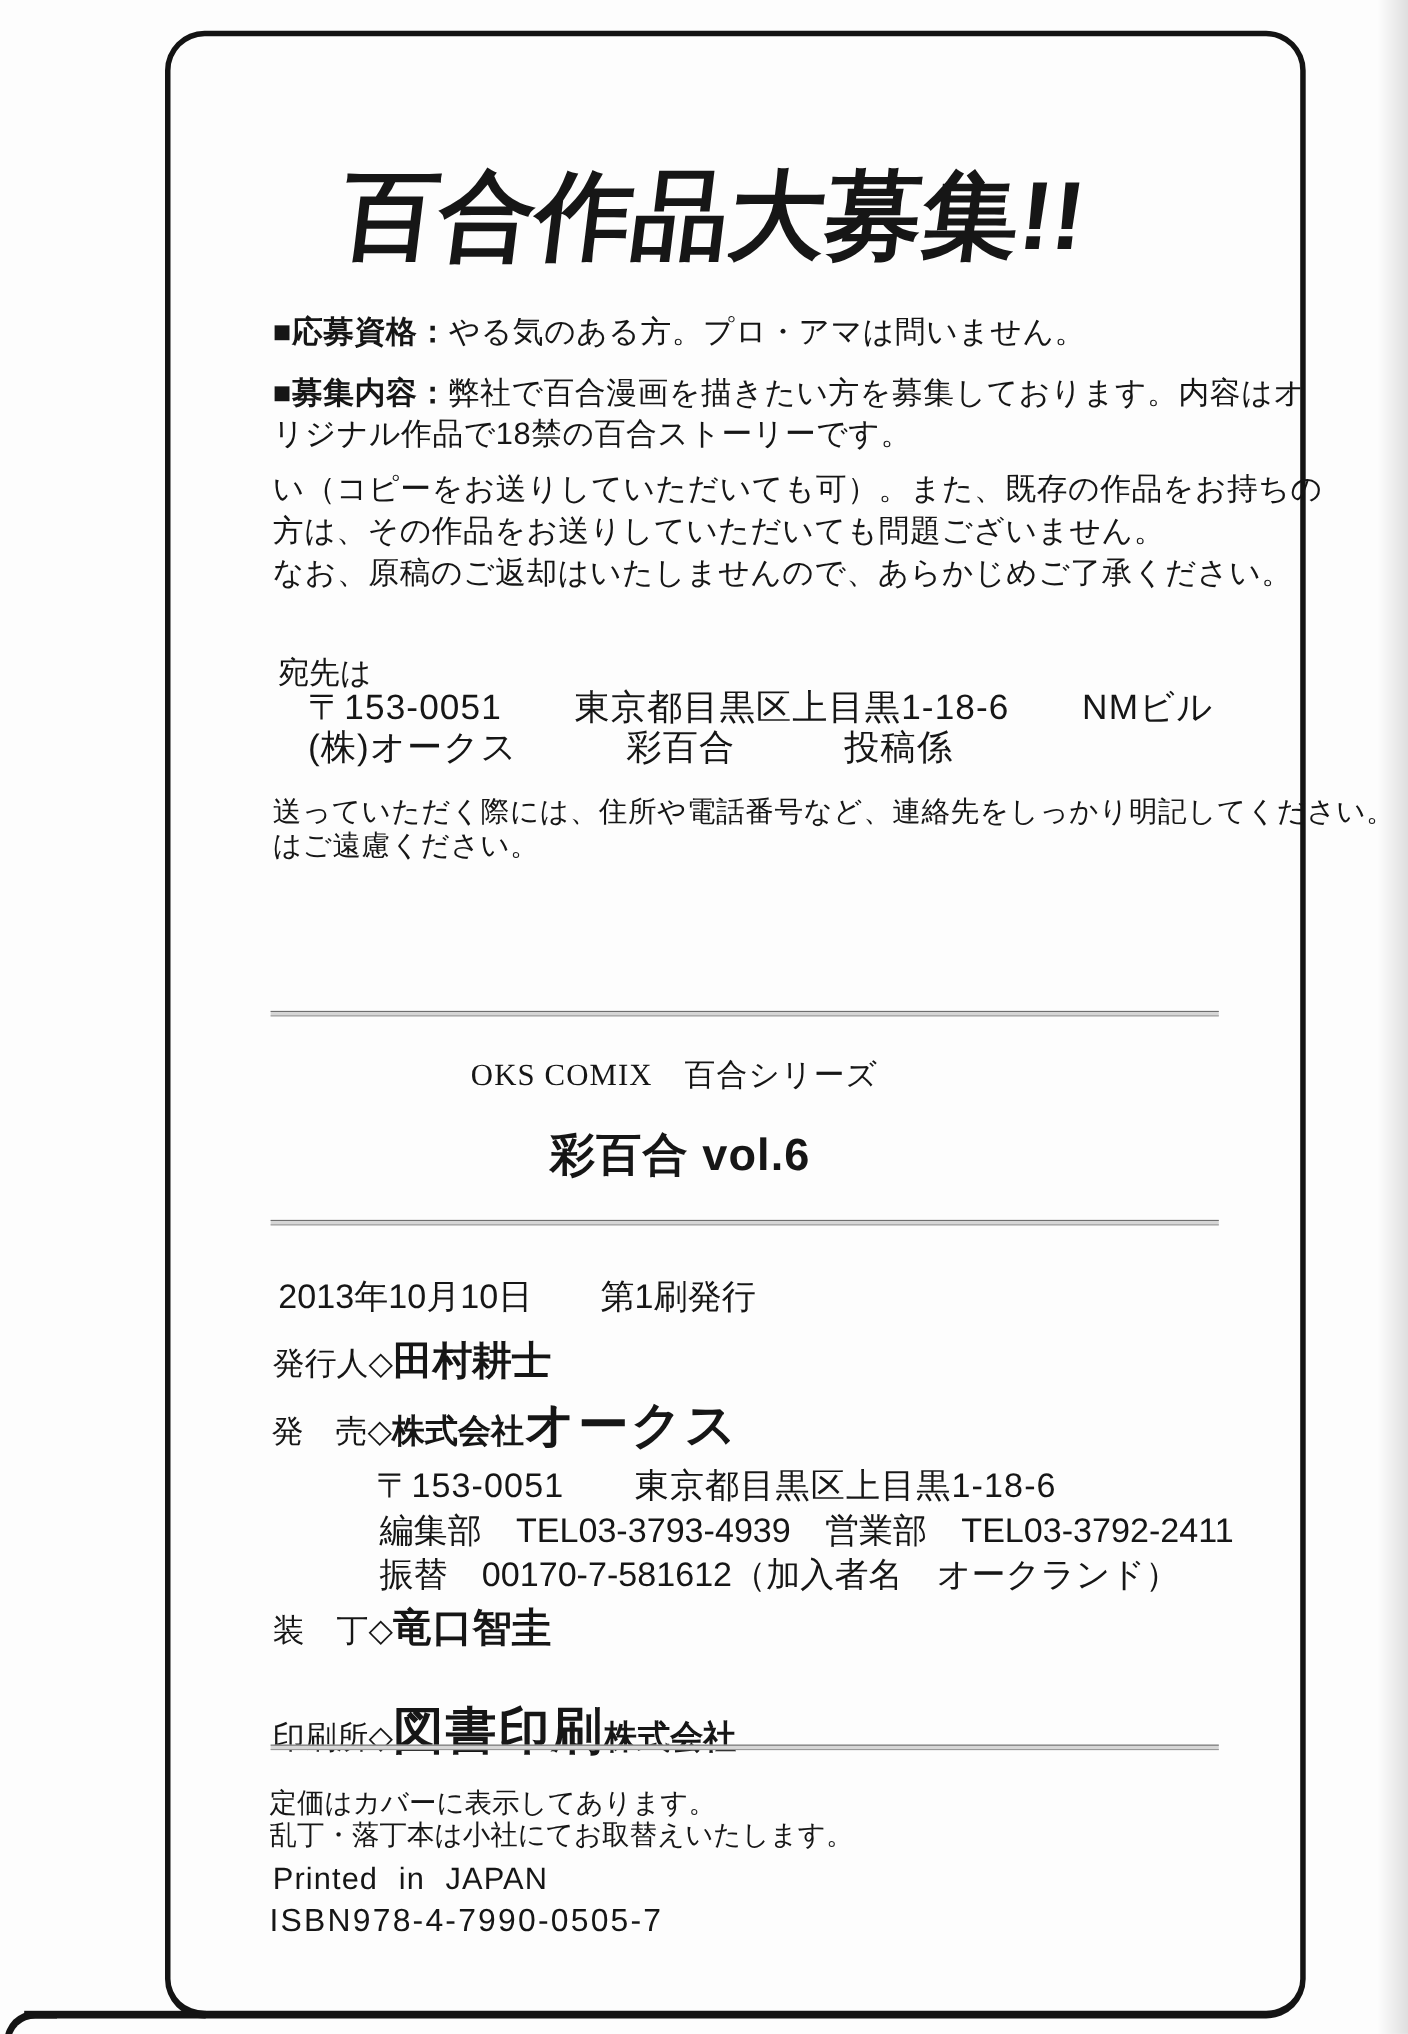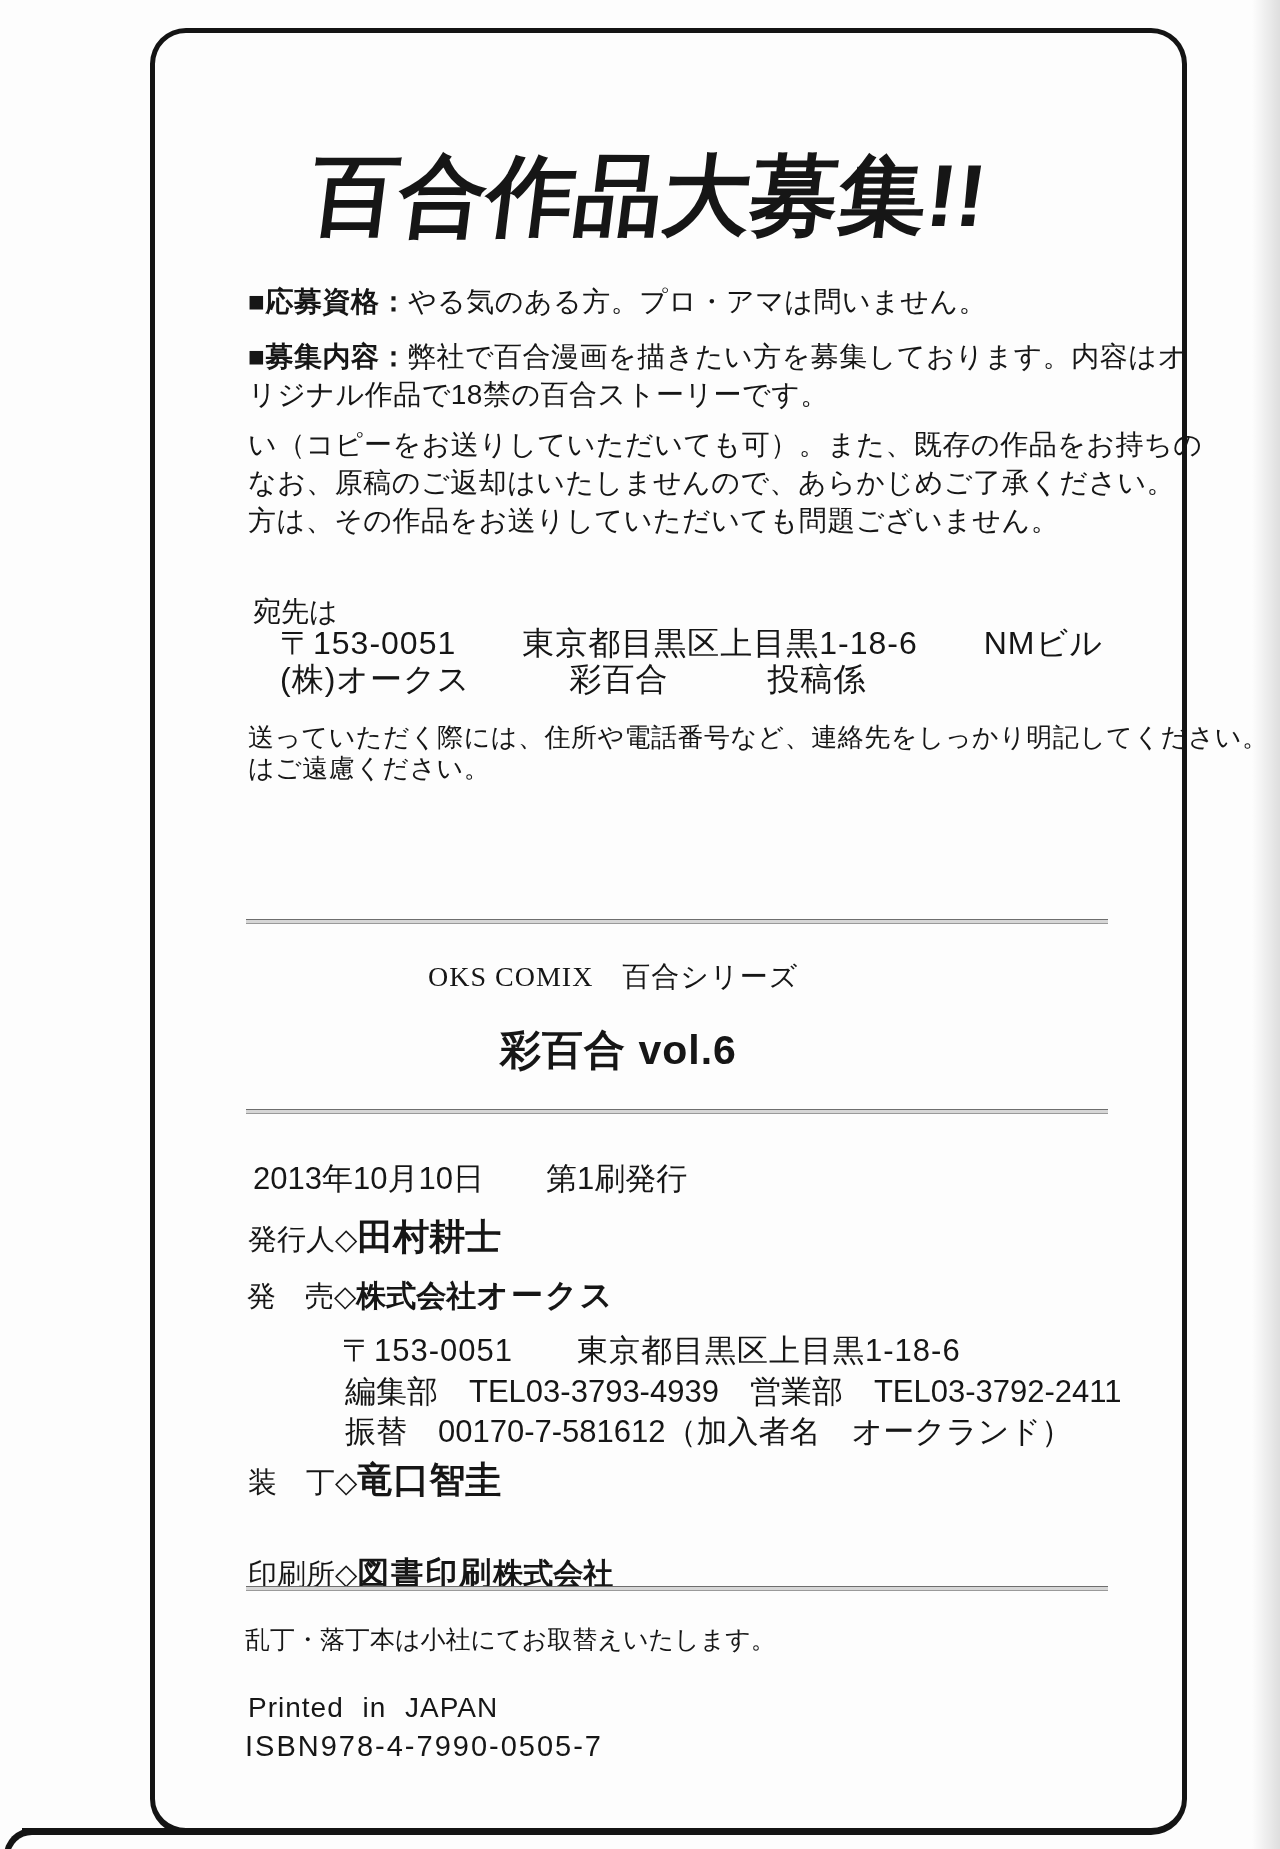--- a/index.html
+++ b/index.html
@@ -31,21 +31,21 @@
   .notice{left:93px;top:689px;font-size:26px;line-height:31px;letter-spacing:0.5px;}
   .sep{left:91px;width:862px;height:5px;box-sizing:border-box;
     border-top:1px solid #6e6e6e;border-bottom:1px solid #9a9a9a;background:#d6d6d6;}
   .sep1{top:886px;} .sep2{top:1076px;} .sep3{top:1553px;}
   .series{left:273px;top:925px;font-family:"Liberation Serif","DejaVu Serif",serif;
     font-size:28px;letter-spacing:1px;}
   .booktitle{left:345px;top:990px;font-size:41px;font-weight:800;letter-spacing:1px;}
   .date{left:98px;top:1125px;font-size:31px;}
   .row{font-size:29px;line-height:44px;}
   .row .name{font-family:"Liberation Serif","DejaVu Serif",serif;font-weight:bold;font-size:36px;}
-  .row .name-big{font-family:Liberation Serif, serif;font-weight:bold;font-size:32px;letter-spacing:2px;}
+  .row .name-big{font-family:Liberation Sans, sans-serif;font-weight:bold;font-size:46px;letter-spacing:2px;}
   .row .name-small{font-family:"Liberation Serif","DejaVu Serif",serif;font-weight:bold;font-size:30px;}
   .publisher{left:93px;top:1182px;}
   .seller{left:92px;top:1240px;}
   .seller-addr{left:187px;top:1297px;font-size:31px;letter-spacing:1px;}
   .seller-tel{left:190px;top:1338px;font-size:31px;}
   .seller-transfer{left:190px;top:1378px;font-size:31px;}
   .design{left:93px;top:1425px;}
   .printer{left:93px;top:1482px;margin-top:36px;}
   .footnotes{left:90px;top:1592px;font-size:25px;line-height:29px;}
   .printed{left:93px;top:1659px;font-size:28px;letter-spacing:1px;word-spacing:10px;}
@@ -67,22 +67,22 @@
     <span class="lbl">■応募資格：</span><span>やる気のある方。プロ・アマは問いません。</span>
   </div>
 
   <div class="abs para content">
     <div><span class="lbl">■募集内容：</span><span>弊社で百合漫画を描きたい方を募集しております。内容はオ</span></div>
     <div>リジナル作品で18禁の百合ストーリーです。</div>
   </div>
 
   <div class="abs para method">
     <div>い（コピーをお送りしていただいても可）。また、既存の作品をお持ちの</div>
+    <div>方は、その作品をお送りしていただいても問題ございません。</div>
     <div>なお、原稿のご返却はいたしませんので、あらかじめご了承ください。</div>
-    <div>方は、その作品をお送りしていただいても問題ございません。</div>
   </div>
 
   <div class="abs addr-intro">宛先は</div>
 
   <div class="abs addr">
     <div>〒153-0051　　東京都目黒区上目黒1-18-6　　NMビル</div>
     <div>(株)オークス　　　彩百合　　　投稿係</div>
   </div>
 
   <div class="abs notice">
@@ -115,20 +115,21 @@
     <span>装　丁</span><span>◇</span><span class="name">竜口智圭</span>
   </div>
 
   <div class="abs row printer">
     <span>印刷所</span><span>◇</span><span class="name-big">図書印刷</span><span class="name-small">株式会社</span>
   </div>
 
   <div class="abs sep sep3"></div>
 
   <div class="abs footnotes">
+    <div>定価はカバーに表示してあります。</div>
     <div>乱丁・落丁本は小社にてお取替えいたします。</div>
   </div>
 
   <div class="abs printed">Printed in JAPAN</div>
   <div class="abs isbn">ISBN978-4-7990-0505-7</div>
 
 </div>
 
 <div class="bottom-ext"></div>
 <div class="curl"></div>

